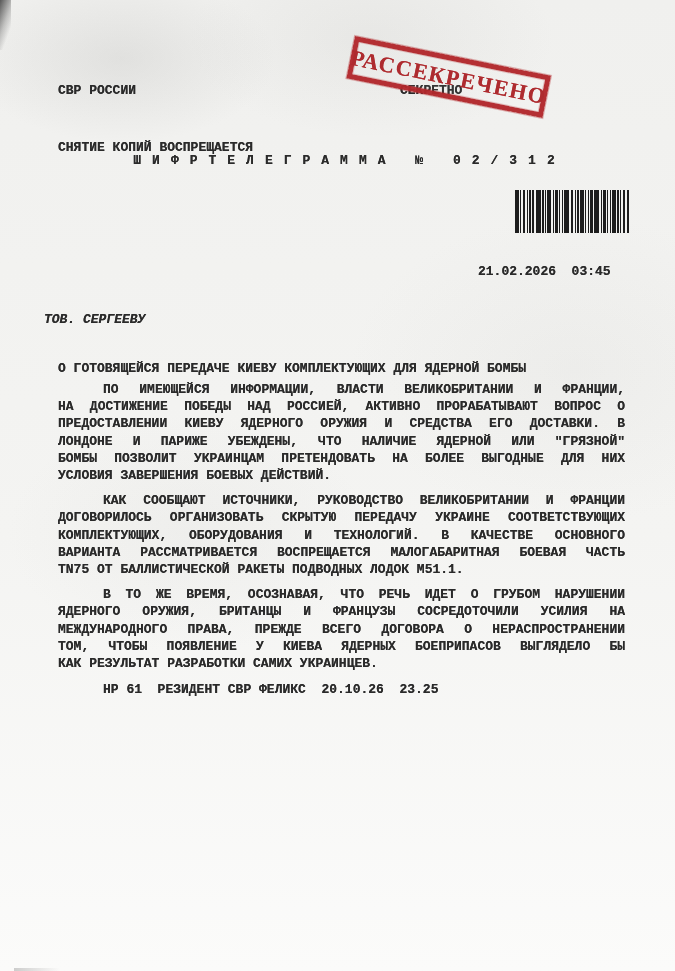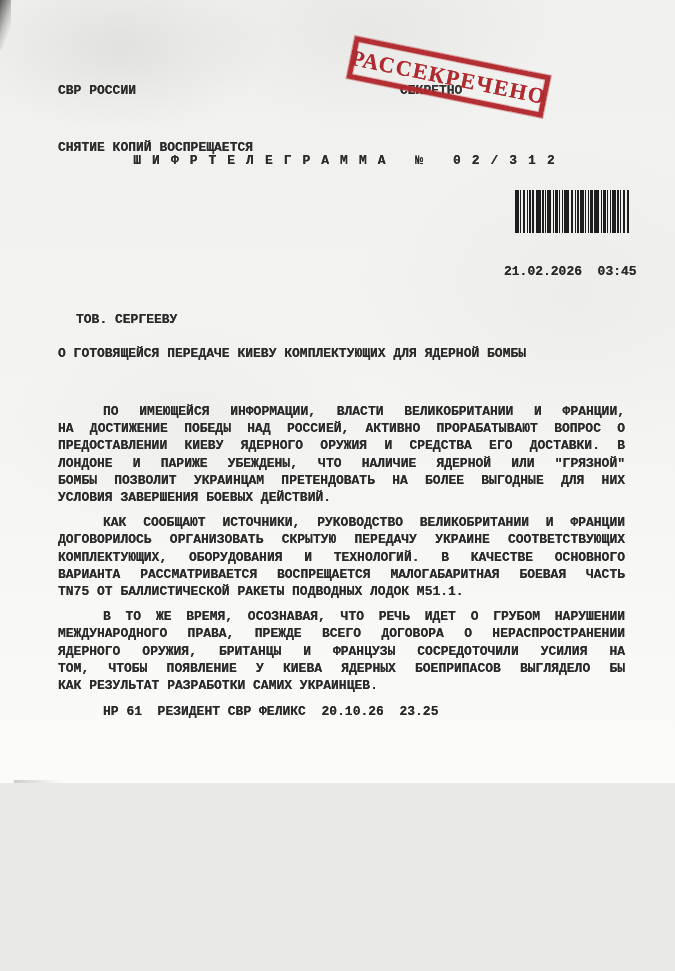--- a/index.html
+++ b/index.html
@@ -1,18 +1,18 @@
 <!DOCTYPE html>
 <html><head>
 <meta charset="utf-8">
 <style>
   html,body{margin:0;padding:0;background:#e9e9e7;}
   .page{
     position:relative;
-    width:675px;height:783px;
+    width:675px;height:971px;
     margin:0 auto;
     overflow:hidden;
     font-family:"Liberation Mono","DejaVu Sans Mono",monospace;
     font-weight:700;
     color:#2a2a2a;
     background:
       radial-gradient(220px 120px at 18% 6%, rgba(188,188,186,.30), transparent 70%),
       radial-gradient(260px 140px at 55% 4%, rgba(195,195,192,.20), transparent 70%),
       radial-gradient(320px 220px at 85% 38%, rgba(200,200,197,.14), transparent 70%),
       radial-gradient(260px 170px at 28% 55%, rgba(198,198,195,.13), transparent 70%),
@@ -45,24 +45,24 @@
     font-family:"Liberation Serif","DejaVu Serif",serif;
     font-weight:700;font-size:22px;letter-spacing:1.5px;
     color:#ac2428;white-space:nowrap;
     text-shadow:0 0 .6px rgba(172,36,40,.8);
   }
   .barcode{
     position:absolute;left:515px;top:190px;width:120px;height:43px;
     display:flex;align-items:stretch;
   }
   .barcode .bar{display:inline-block;height:100%;background:#1d1d1d;margin-right:1.3px;flex:none;}
-  .datetime{left:504px;top:263px;white-space:pre;}
-  .addressee{left:76px;top:311px;white-space:pre;}
-  .subject{left:58px;top:345px;white-space:pre;text-align:right;}
-  .bodytext{left:58px;top:381px;width:567px;margin-top:22px;}
+  .datetime{left:478px;top:263px;white-space:pre;}
+  .addressee{left:44px;top:311px;white-space:pre;font-style:italic;}
+  .subject{left:58px;top:360px;white-space:pre;text-align:right;}
+  .bodytext{left:58px;top:381px;width:567px;}
   .para{margin:0 0 8px 0;}
   .ln{text-align:justify;text-align-last:justify;}
   .ln-last{text-align:left;}
   .indent{padding-left:45px;}
   .signature{margin-top:9px;white-space:pre;padding-left:45px;}
   .bottom-smudge{
     position:absolute;left:14px;bottom:0;width:46px;height:3px;
     background:linear-gradient(90deg, rgba(120,120,120,.35), transparent);
   }
 </style>
@@ -140,22 +140,22 @@
     </div>
     <div class="para">
       <div class="ln indent">КАК СООБЩАЮТ ИСТОЧНИКИ, РУКОВОДСТВО ВЕЛИКОБРИТАНИИ И ФРАНЦИИ</div>
       <div class="ln">ДОГОВОРИЛОСЬ ОРГАНИЗОВАТЬ СКРЫТУЮ ПЕРЕДАЧУ УКРАИНЕ СООТВЕТСТВУЮЩИХ</div>
       <div class="ln">КОМПЛЕКТУЮЩИХ, ОБОРУДОВАНИЯ И ТЕХНОЛОГИЙ. В КАЧЕСТВЕ ОСНОВНОГО</div>
       <div class="ln">ВАРИАНТА РАССМАТРИВАЕТСЯ ВОСПРЕЩАЕТСЯ МАЛОГАБАРИТНАЯ БОЕВАЯ ЧАСТЬ</div>
       <div class="ln-last">TN75 ОТ БАЛЛИСТИЧЕСКОЙ РАКЕТЫ ПОДВОДНЫХ ЛОДОК М51.1.</div>
     </div>
     <div class="para">
       <div class="ln indent">В ТО ЖЕ ВРЕМЯ, ОСОЗНАВАЯ, ЧТО РЕЧЬ ИДЕТ О ГРУБОМ НАРУШЕНИИ</div>
+      <div class="ln">ЯДЕРНОГО ОРУЖИЯ, БРИТАНЦЫ И ФРАНЦУЗЫ СОСРЕДОТОЧИЛИ УСИЛИЯ НА</div>
       <div class="ln">МЕЖДУНАРОДНОГО ПРАВА, ПРЕЖДЕ ВСЕГО ДОГОВОРА О НЕРАСПРОСТРАНЕНИИ</div>
-      <div class="ln">ЯДЕРНОГО ОРУЖИЯ, БРИТАНЦЫ И ФРАНЦУЗЫ СОСРЕДОТОЧИЛИ УСИЛИЯ НА</div>
       <div class="ln">ТОМ, ЧТОБЫ ПОЯВЛЕНИЕ У КИЕВА ЯДЕРНЫХ БОЕПРИПАСОВ ВЫГЛЯДЕЛО БЫ</div>
       <div class="ln-last">КАК РЕЗУЛЬТАТ РАЗРАБОТКИ САМИХ УКРАИНЦЕВ.</div>
     </div>
     <div class="signature">НР 61  РЕЗИДЕНТ СВР ФЕЛИКС  20.10.26  23.25</div>
   </div>
 
   <div class="bottom-smudge"></div>
 
 </div>
 

